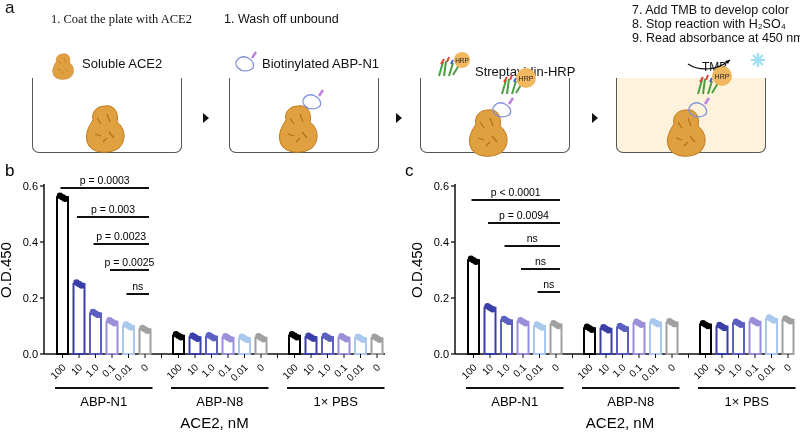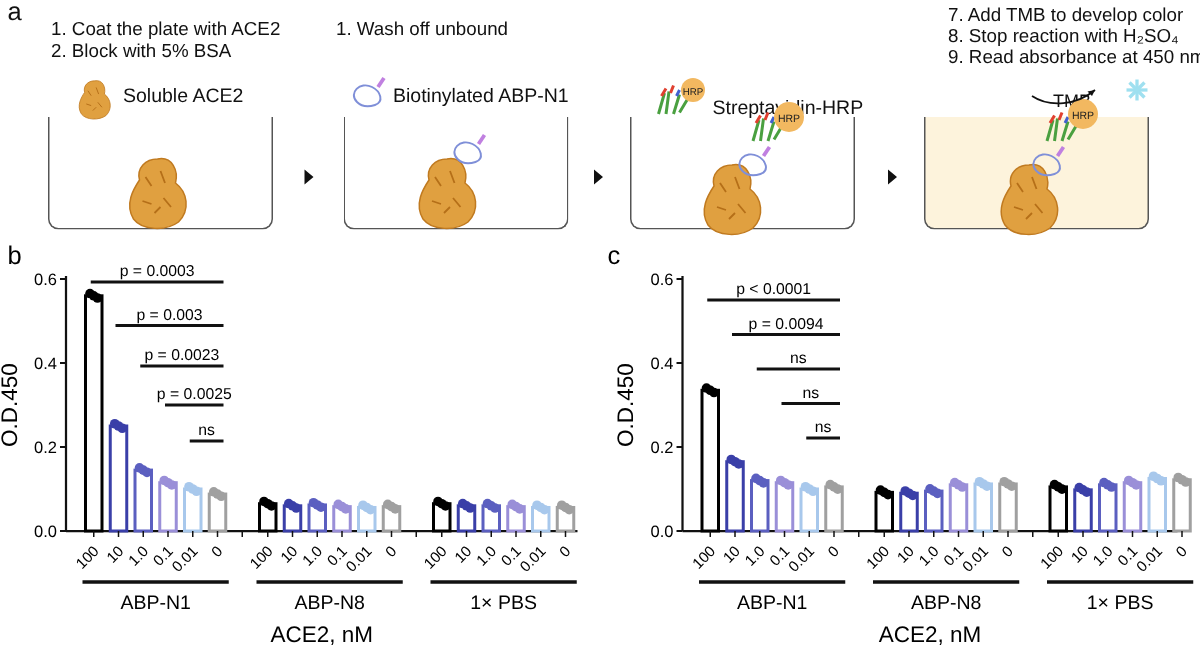--- a/index.html
+++ b/index.html
@@ -9,23 +9,22 @@
   .step{font-size:12.5px;line-height:15px;white-space:nowrap;}
   .well{position:absolute;border:1.3px solid #555;border-top:none;border-radius:0 0 7px 7px;}
   .lbl{font-size:13px;}
   svg text{font-family:"Liberation Sans",sans-serif;}
 </style>
 </head>
 <body>
 
 <div class="abs panel-letter" style="left:5px;top:-2px;">a</div>
 
-<div class="abs step" style="left:34px;top:12px;">
+<div class="abs step" style="left:51px;top:12px;font-family:Liberation Serif, serif;">
   <div>1. Coat the plate with ACE2</div>
-  <div>2. Block with 5% BSA</div>
 </div>
 <div class="abs step" style="left:224px;top:12px;">
   <div>1. Wash off unbound</div>
 </div>
 <div class="abs step" style="left:422px;top:12px;">
 </div>
 <div class="abs step" style="left:632px;top:3px;line-height:14px;">
   <div>7. Add TMB to develop color</div>
   <div>8. Stop reaction with H₂SO₄</div>
   <div>9. Read absorbance at 450 nm</div>

